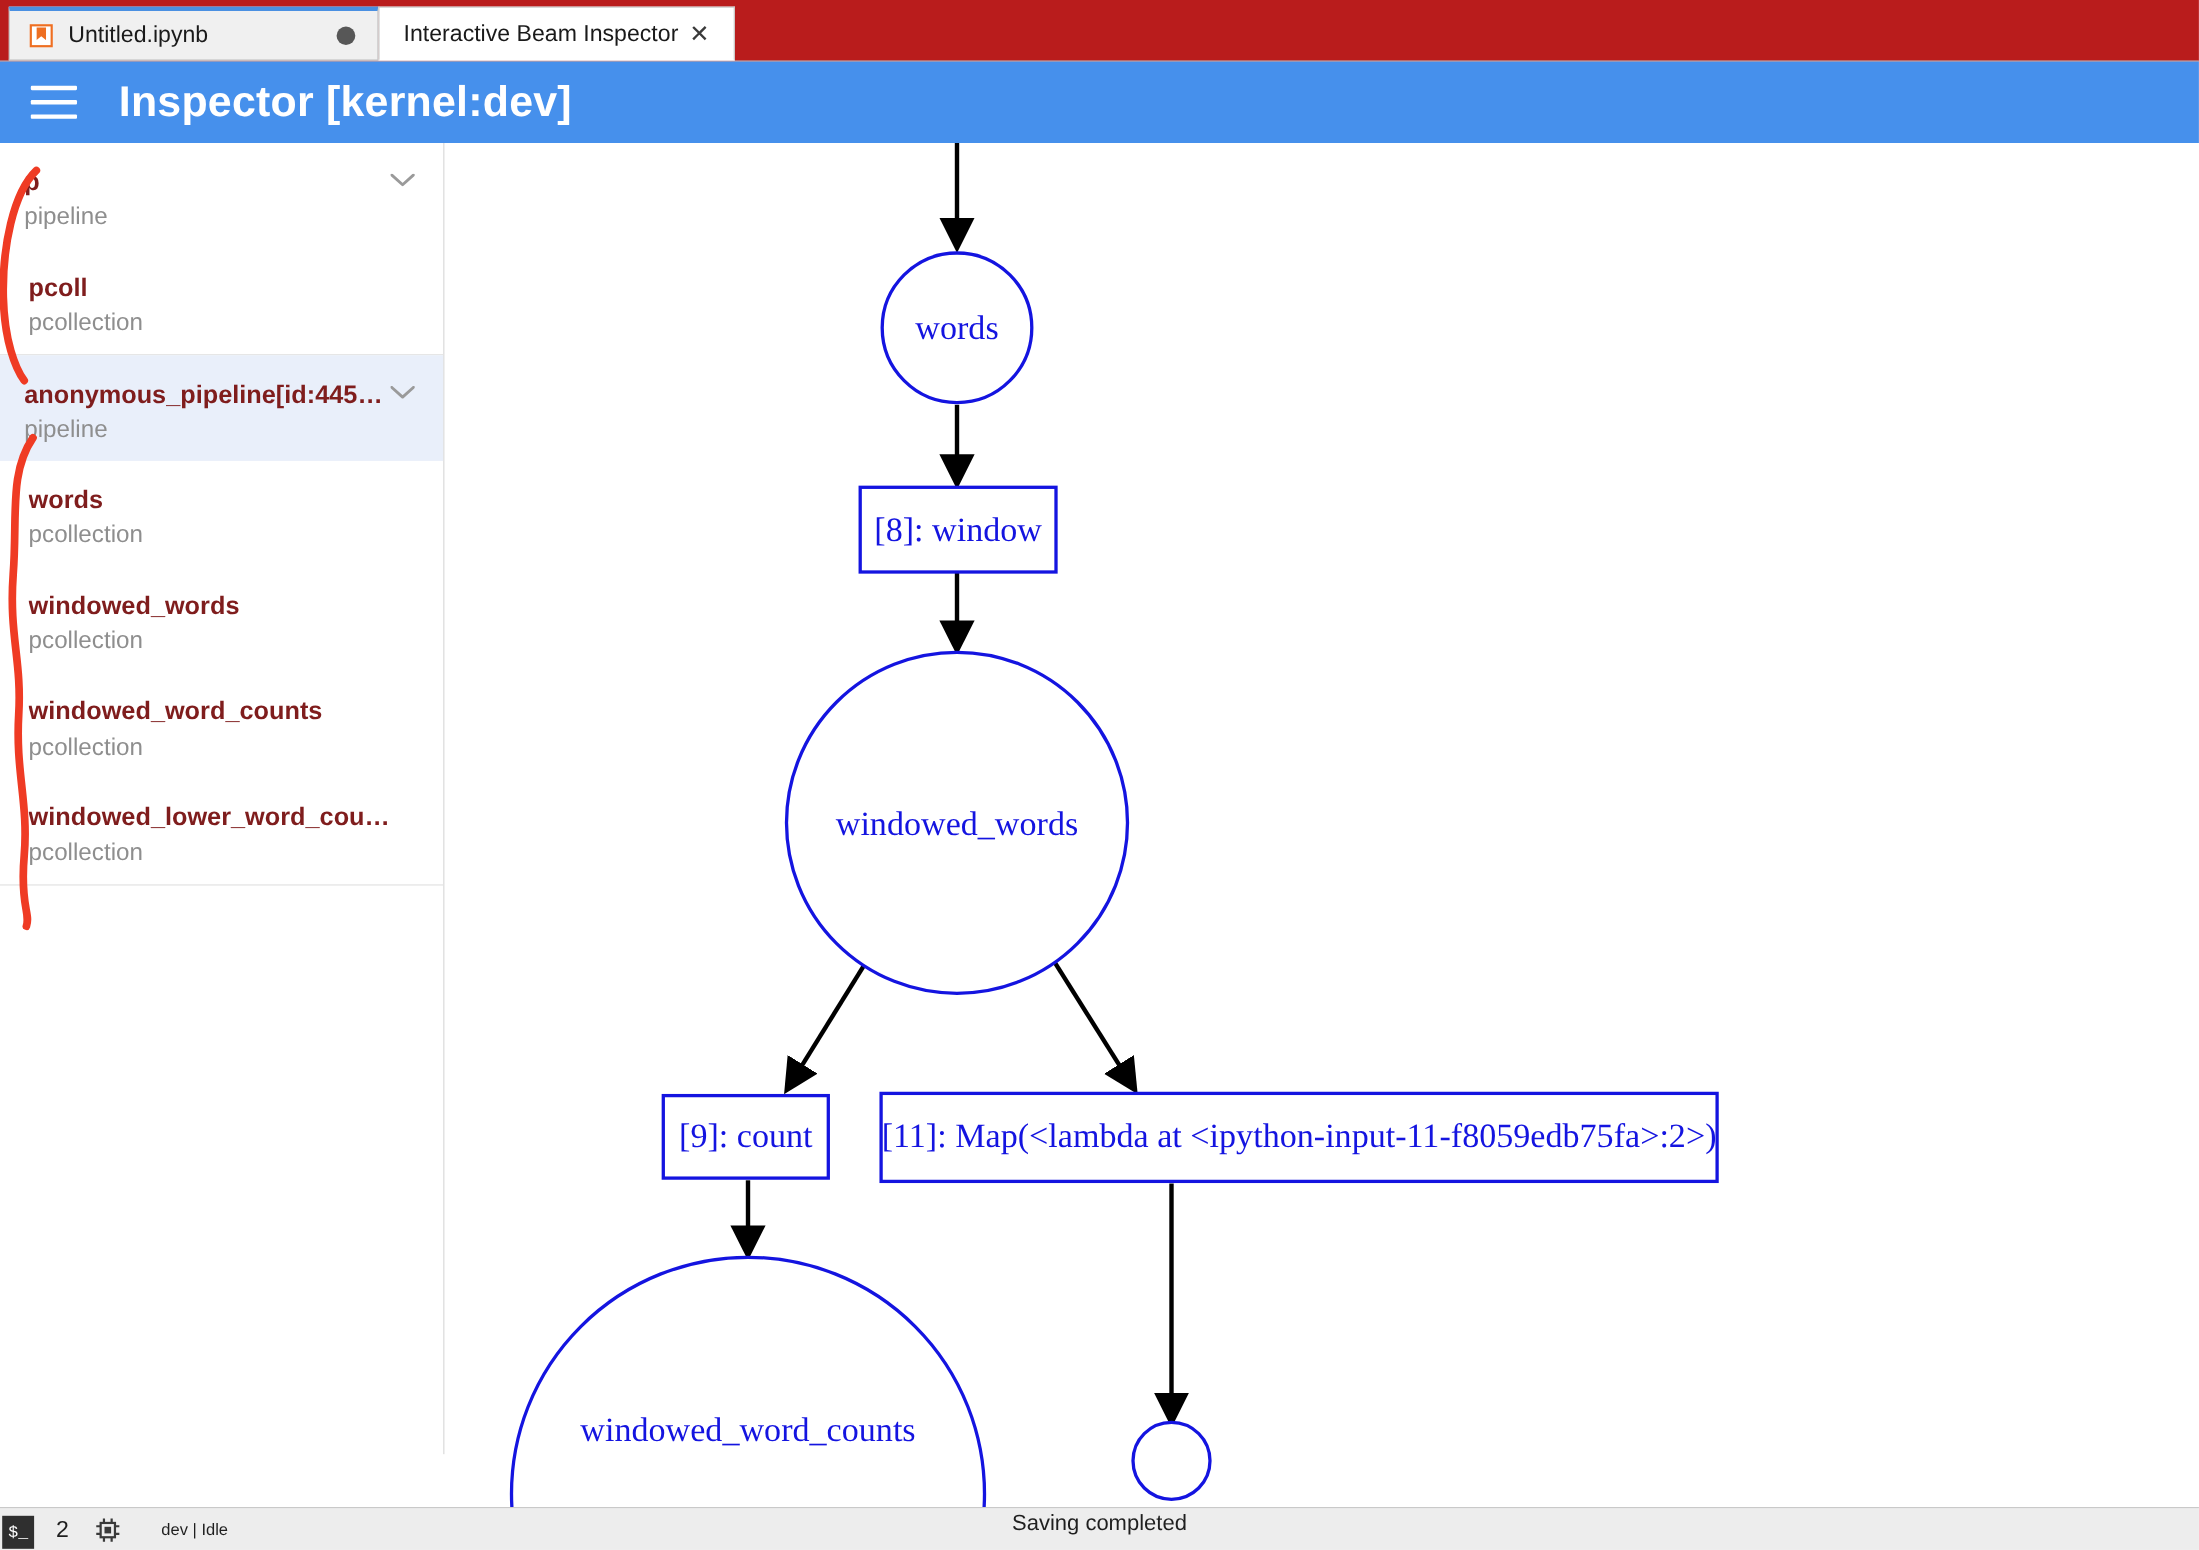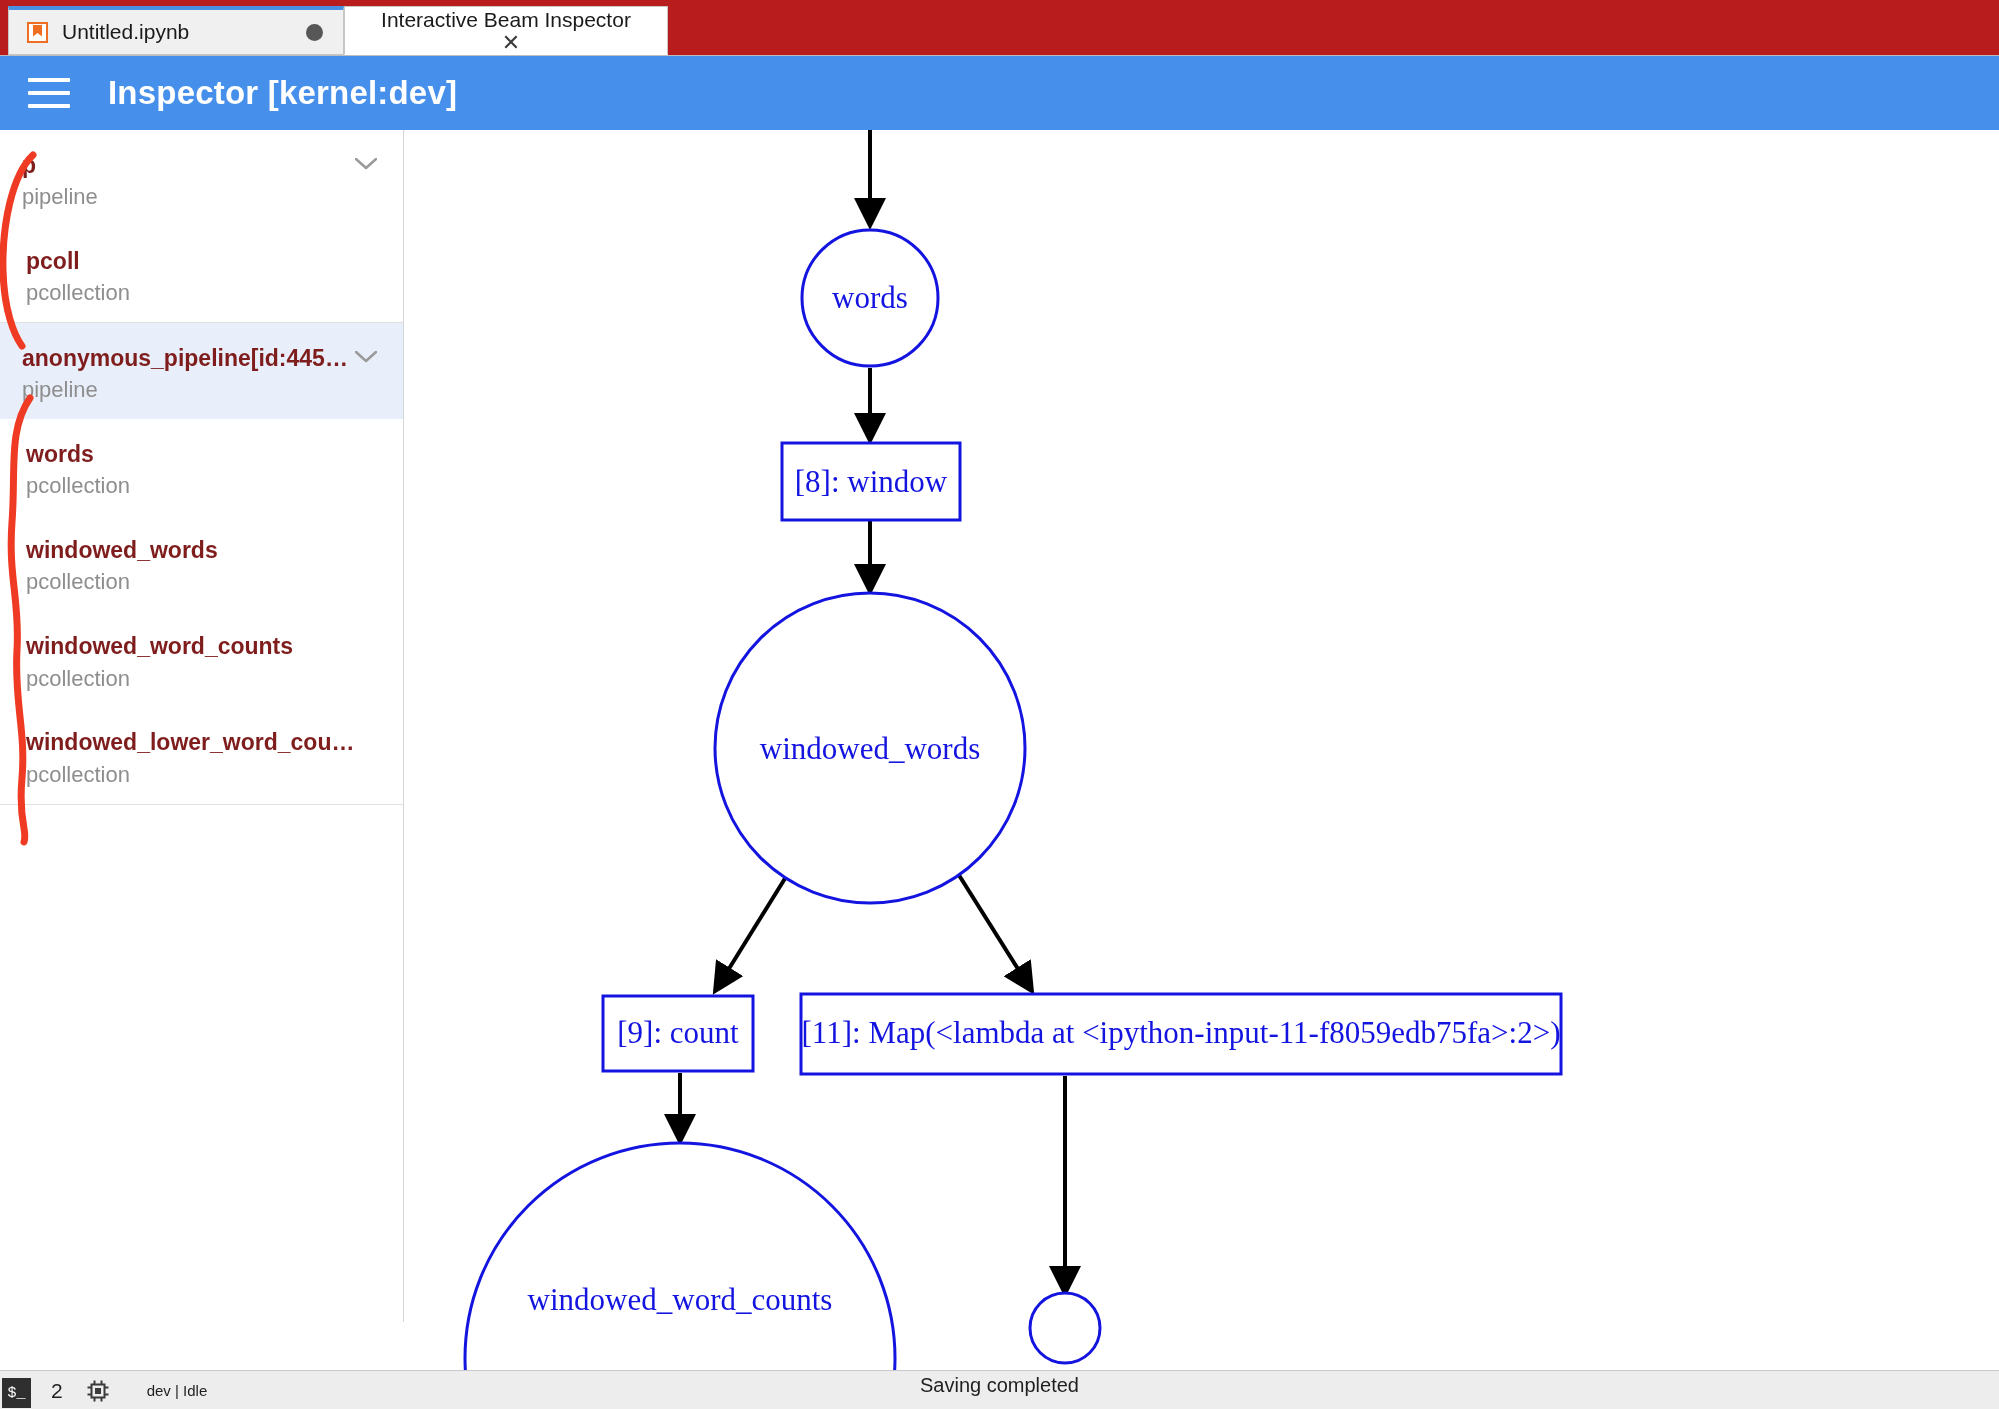--- a/index.html
+++ b/index.html
@@ -45,21 +45,20 @@
     padding-left: 18px;
   }
   .tab-active {
     left: 344px;
     width: 324px;
     background: #ffffff;
     border: 1px solid #c6c6c6;
     border-bottom: 1px solid #ffffff;
     justify-content: center;
     padding: 0 10px;
-    flex-direction: column;
   }
   .nb-icon {
     width: 21px;
     height: 21px;
     border: 2px solid #ee6f22;
     box-sizing: border-box;
     margin-right: 14px;
     position: relative;
     flex: 0 0 auto;
     background: #fff;
@@ -106,21 +105,21 @@
   }
   .hamburger span {
     display: block;
     height: 4px;
     background: #ffffff;
     border-radius: 1px;
   }
   .apptitle {
     margin-left: 38px;
     color: #ffffff;
-    font-size: 33px;
+    font-size: 39px;
     font-weight: bold;
     letter-spacing: 0.2px;
   }
 
   
   .sidebar {
     position: absolute;
     top: 130px; left: 0;
     width: 404px;
     height: 1192px;

